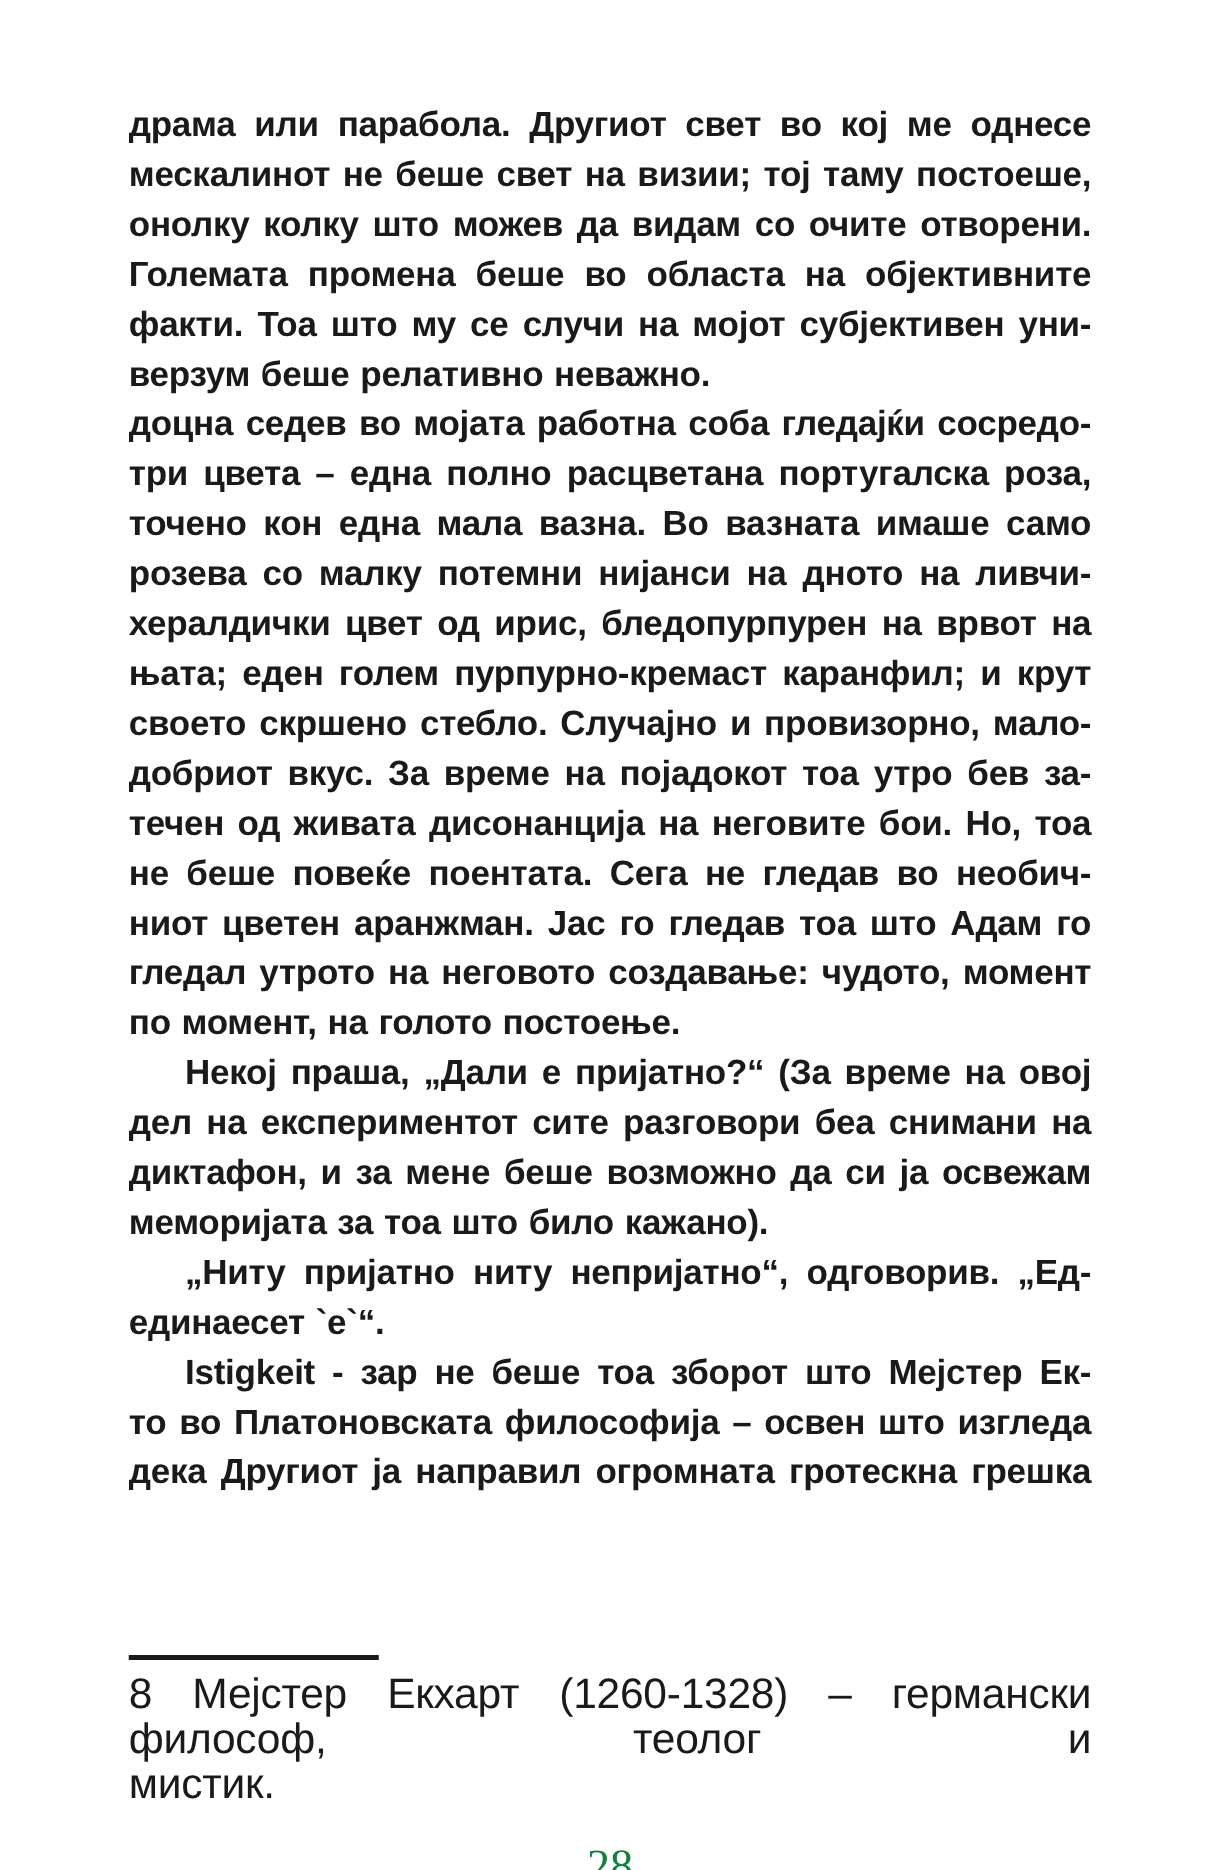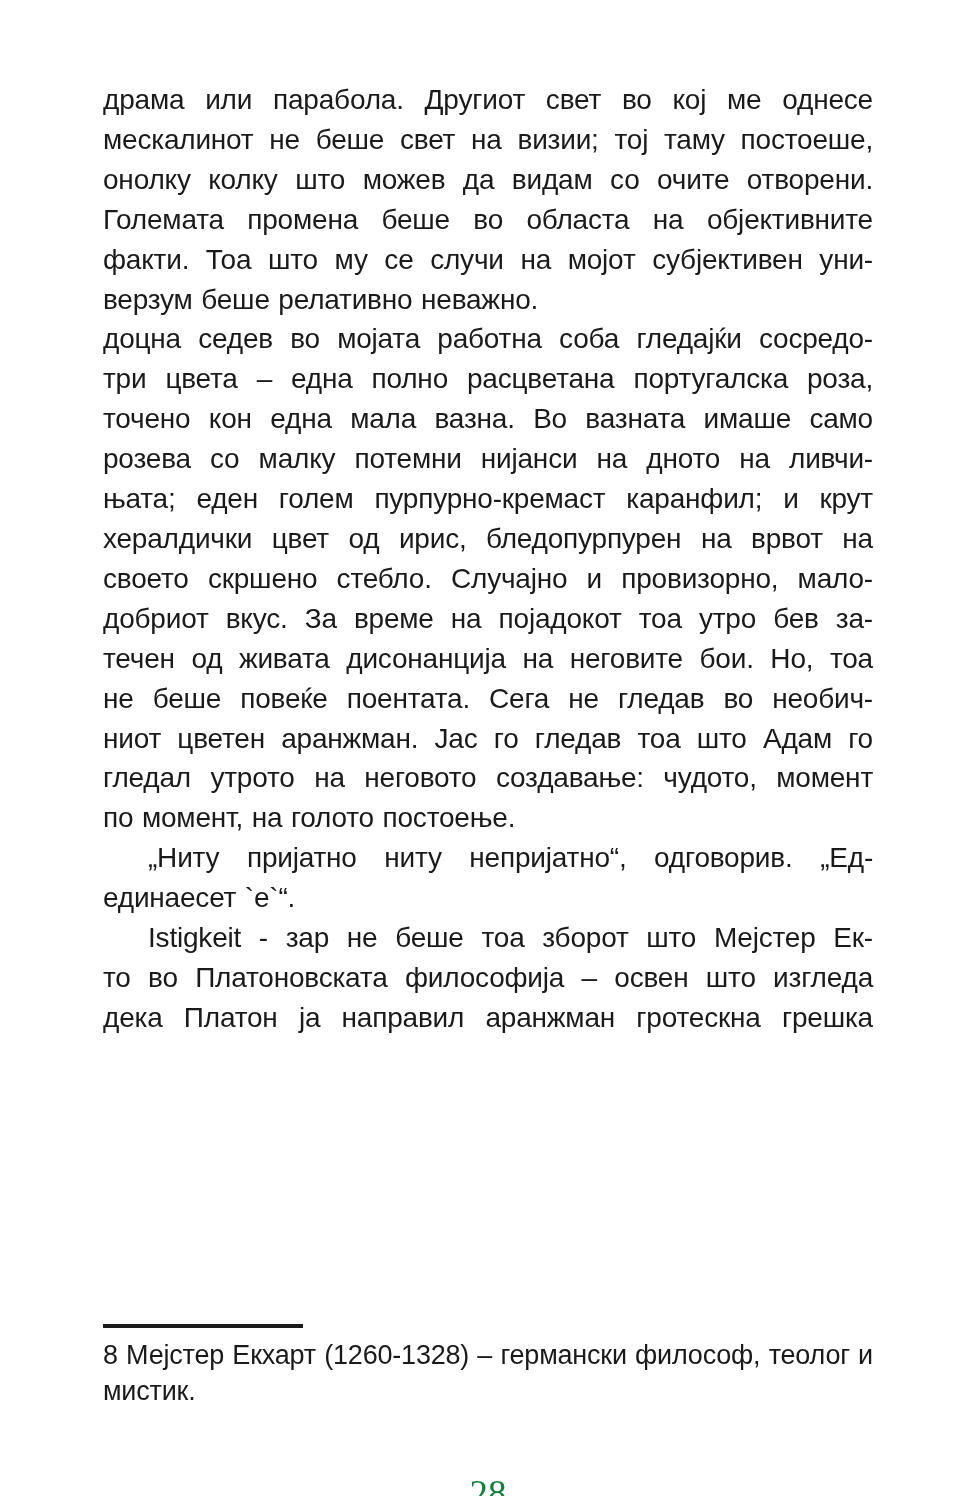--- a/index.html
+++ b/index.html
@@ -17,20 +17,21 @@
   }
   .text-block {
     position: absolute;
     left: 103px;
     top: 80px;
     width: 770px;
     font-size: 28px;
     line-height: 39.9px;
     letter-spacing: -0.2px;
     word-spacing: 1px;
+    font-weight: bold;
   }
   .para {
     margin: 0;
     padding: 0;
   }
   .line {
     text-align: justify;
     text-align-last: justify;
     white-space: normal;
   }
@@ -38,21 +39,21 @@
     text-align-last: left;
   }
   .line.ind {
     text-indent: 45px;
   }
   .footnote {
     position: absolute;
     left: 103px;
     top: 1324px;
     width: 770px;
-    font-size: 27px;
+    font-size: 34px;
     line-height: 36px;
     letter-spacing: -0.2px;
   }
   .footnote-rule {
     width: 200px;
     height: 4px;
     background: #1a1a1a;
     margin-bottom: 9px;
   }
   .fn-line {
@@ -85,41 +86,47 @@
     <div class="line">Големата промена беше во областа на објективните</div>
     <div class="line">факти. Тоа што му се случи на мојот субјективен уни-</div>
     <div class="line end">верзум беше релативно неважно.</div>
   </div>
 
   <div class="para">
     <div class="line">доцна седев во мојата работна соба гледајќи сосредо-</div>
     <div class="line">три цвета – една полно расцветана португалска роза,</div>
     <div class="line">точено кон една мала вазна. Во вазната имаше само</div>
     <div class="line">розева со малку потемни нијанси на дното на ливчи-</div>
+    <div class="line">хералдички цвет од ирис, бледопурпурен на врвот на</div>
     <div class="line">њата; еден голем пурпурно-кремаст каранфил; и крут</div>
-    <div class="line">хералдички цвет од ирис, бледопурпурен на врвот на</div>
     <div class="line">своето скршено стебло. Случајно и провизорно, мало-</div>
     <div class="line">добриот вкус. За време на појадокот тоа утро бев за-</div>
     <div class="line">течен од живата дисонанција на неговите бои. Но, тоа</div>
     <div class="line">не беше повеќе поентата. Сега не гледав во необич-</div>
     <div class="line">ниот цветен аранжман. Јас го гледав тоа што Адам го</div>
     <div class="line">гледал утрото на неговото создавање: чудото, момент</div>
     <div class="line end">по момент, на голото постоење.</div>
   </div>
 
+  <div class="para">
+    <div class="line ind">Некој праша, „Дали е пријатно?“ (За време на овој</div>
+    <div class="line">дел на експериментот сите разговори беа снимани на</div>
+    <div class="line">диктафон, и за мене беше возможно да си ја освежам</div>
+    <div class="line end">меморијата за тоа што било кажано).</div>
+  </div>
 
   <div class="para">
     <div class="line ind">„Ниту пријатно ниту непријатно“, одговорив. „Ед-</div>
     <div class="line end">единаесет `е`“.</div>
   </div>
 
   <div class="para">
     <div class="line ind">Istigkeit - зар не беше тоа зборот што Мејстер Ек-</div>
     <div class="line">то во Платоновската философија – освен што изгледа</div>
-    <div class="line">дека Платон ја направил аранжман гротескна грешка</div>
+    <div class="line">дека Другиот ја направил огромната гротескна грешка</div>
   </div>
 
 </main>
 
 <div class="footnote">
   <div class="footnote-rule"></div>
   <div class="fn-line">8 Мејстер Екхарт (1260-1328) – германски философ, теолог и</div>
   <div class="fn-line end">мистик.</div>
 </div>
 

